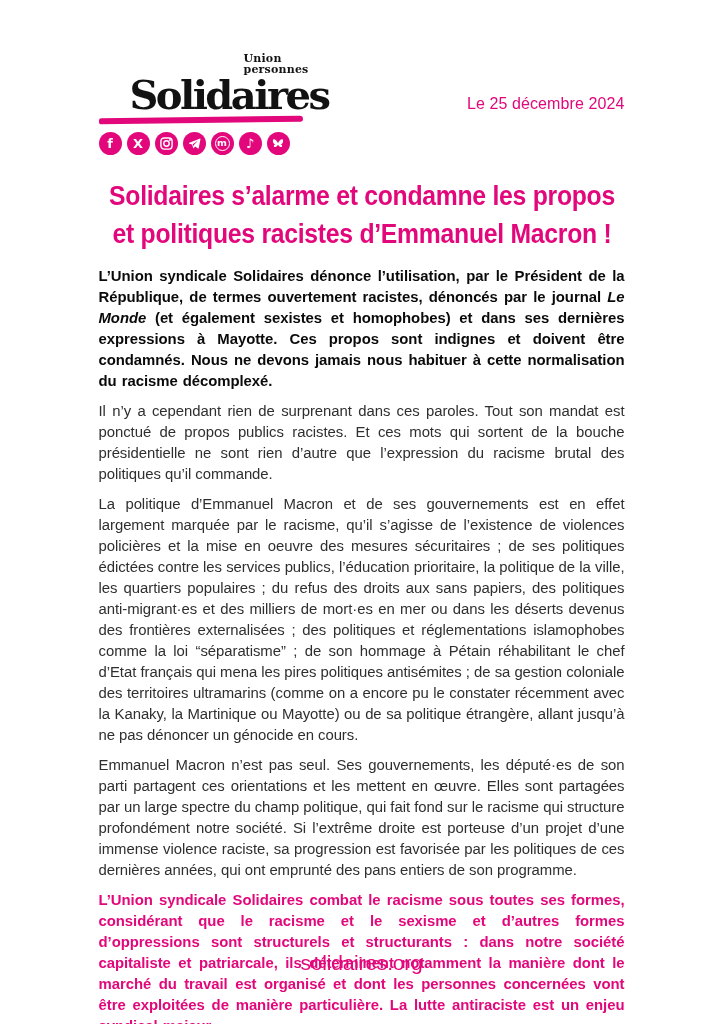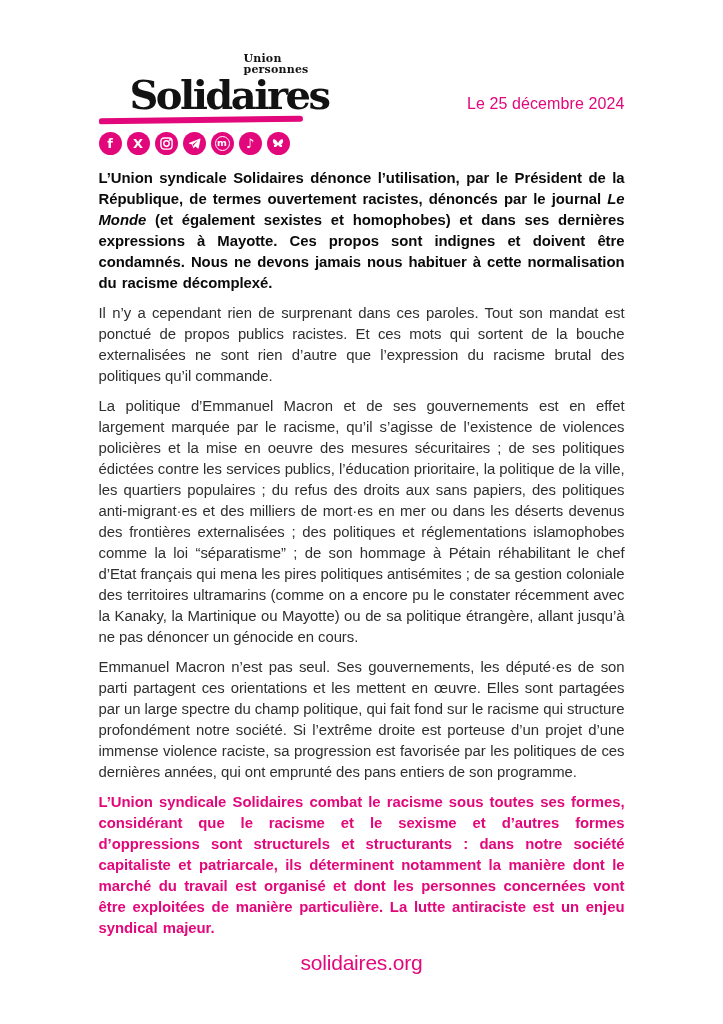--- a/index.html
+++ b/index.html
@@ -109,24 +109,28 @@
         <span>♪</span>
       </span>
       <span class="sicon">
         <svg width="14" height="14" viewBox="0 0 24 24">
           <path d="M12 10.8C10.7 7 6.6 2.9 4.3 4 2.6 4.8 3.2 8.7 4.1 10.2c.8 1.3 2.5 2.2 4.3 2.3-2.7.4-4.1 1.6-3.3 3.6.9 2.2 4.6.7 6.9-2.9 2.3 3.6 6 5.1 6.9 2.9.8-2-.6-3.2-3.3-3.6 1.8-.1 3.5-1 4.3-2.3.9-1.5 1.5-5.4-.2-6.2-2.3-1.1-6.4 3-7.7 6.8z" fill="#fff"></path>
         </svg>
       </span>
     </div>
   </header>
 
+  <h1 class="headline">
+    <div class="hl-line">Solidaires s’alarme et condamne les propos</div>
+    <div class="hl-line">et politiques racistes d’Emmanuel Macron !</div>
+  </h1>
 
   <article class="article">
     <p class="lead"><span>L’Union syndicale Solidaires dénonce l’utilisation, par le Président de la République, de termes ouvertement racistes, dénoncés par le journal </span><span class="italic">Le Monde</span><span> (et également sexistes et homophobes) et dans ses dernières expressions à Mayotte. Ces propos sont indignes et doivent être condamnés. Nous ne devons jamais nous habituer à cette normalisation du racisme décomplexé.</span></p>
-    <p>Il n’y a cependant rien de surprenant dans ces paroles. Tout son mandat est ponctué de propos publics racistes. Et ces mots qui sortent de la bouche externalisées ne sont rien d’autre que l’expression du racisme brutal des politiques qu’il commande.</p>
+    <p>Il n’y a cependant rien de surprenant dans ces paroles. Tout son mandat est ponctué de propos publics racistes. Et ces mots qui sortent de la bouche présidentielle ne sont rien d’autre que l’expression du racisme brutal des politiques qu’il commande.</p>
     <p>La politique d’Emmanuel Macron et de ses gouvernements est en effet largement marquée par le racisme, qu’il s’agisse de l’existence de violences policières et la mise en oeuvre des mesures sécuritaires ; de ses politiques édictées contre les services publics, l’éducation prioritaire, la politique de la ville, les quartiers populaires ; du refus des droits aux sans papiers, des politiques anti-migrant·es et des milliers de mort·es en mer ou dans les déserts devenus des frontières externalisées ; des politiques et réglementations islamophobes comme la loi “séparatisme” ; de son hommage à Pétain réhabilitant le chef d’Etat français qui mena les pires politiques antisémites ; de sa gestion coloniale des territoires ultramarins (comme on a encore pu le constater récemment avec la Kanaky, la Martinique ou Mayotte) ou de sa politique étrangère, allant jusqu’à ne pas dénoncer un génocide en cours.</p>
     <p>Emmanuel Macron n’est pas seul. Ses gouvernements, les député·es de son parti partagent ces orientations et les mettent en œuvre. Elles sont partagées par un large spectre du champ politique, qui fait fond sur le racisme qui structure profondément notre société. Si l’extrême droite est porteuse d’un projet d’une immense violence raciste, sa progression est favorisée par les politiques de ces dernières années, qui ont emprunté des pans entiers de son programme.</p>
     <p class="closing">L’Union syndicale Solidaires combat le racisme sous toutes ses formes, considérant que le racisme et le sexisme et d’autres formes d’oppressions sont structurels et structurants : dans notre société capitaliste et patriarcale, ils déterminent notamment la manière dont le marché du travail est organisé et dont les personnes concernées vont être exploitées de manière particulière. La lutte antiraciste est un enjeu syndical majeur.</p>
   </article>
 
   <footer class="footer">
     <span class="footer-link">solidaires.org</span>
   </footer>
 
 </div>

